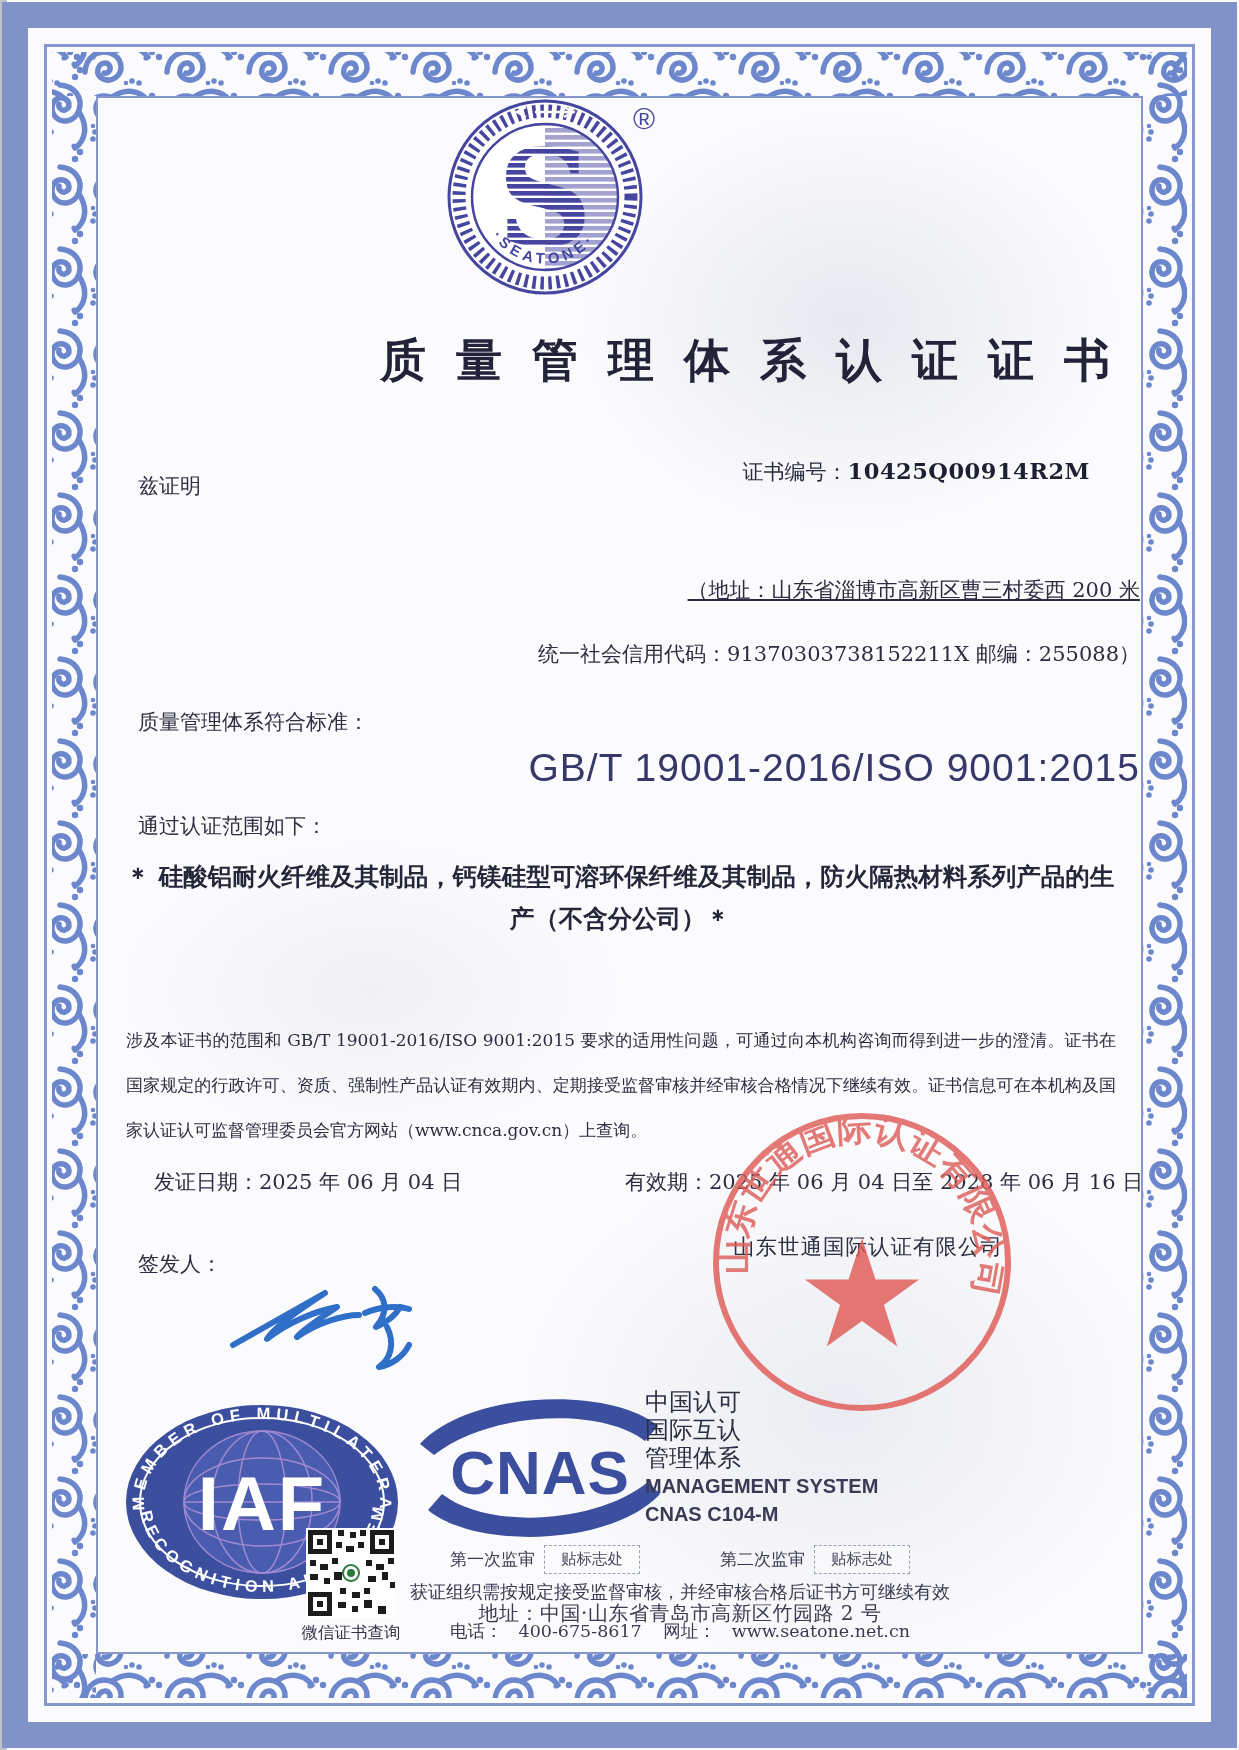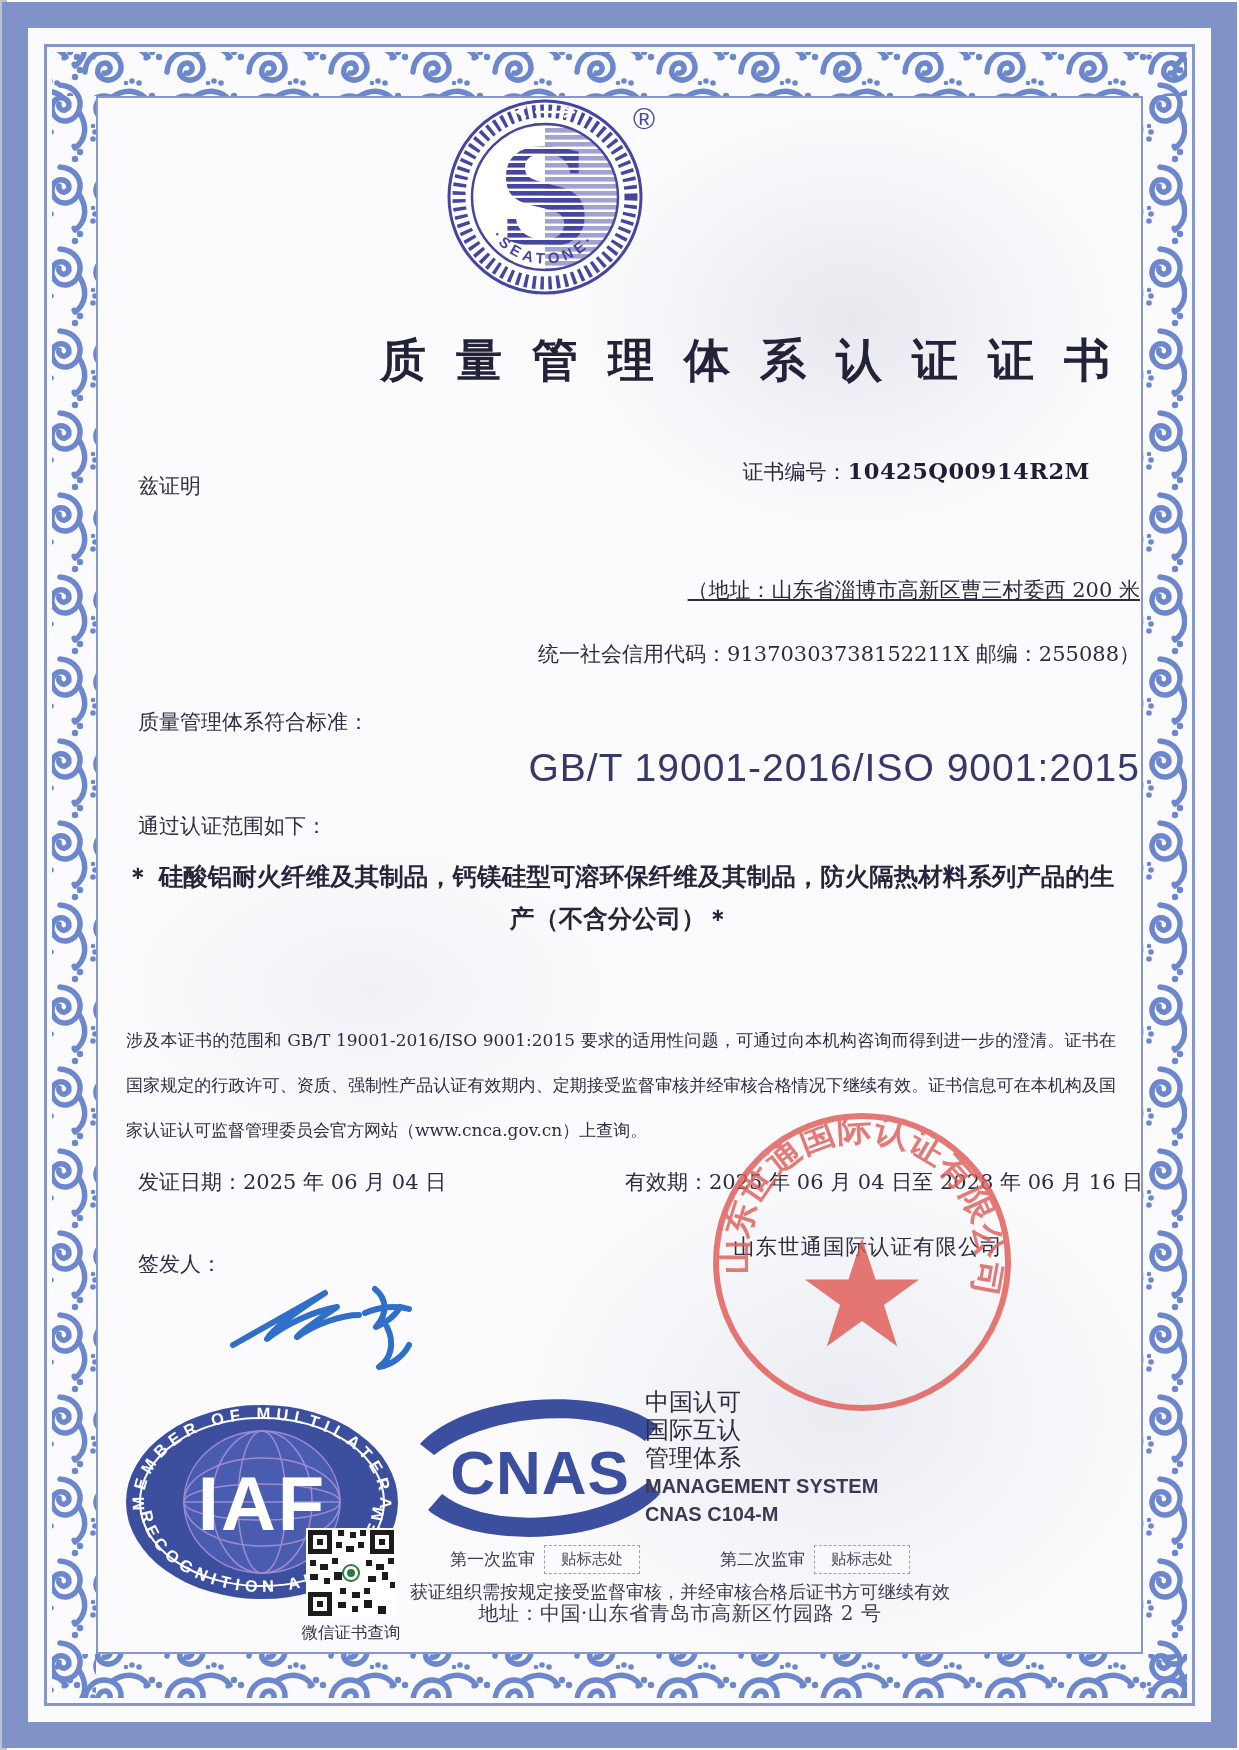--- a/index.html
+++ b/index.html
@@ -27,21 +27,21 @@
   .label{font-size:21px;color:#2e2e42;}
   .lbl-certify{top:472px;left:138px;}
   .company{top:512px;font-size:36px;font-weight:bold;color:#26263a;letter-spacing:4px;}
   .addr1{top:576px;font-size:21px;text-decoration:underline;}
   .addr2{top:640px;font-size:21px;}
   .lbl-std{top:708px;left:138px;}
   .standard{top:746px;font-family:"Liberation Sans","DejaVu Sans",sans-serif;font-size:39px;color:#37376a;letter-spacing:1px;}
   .lbl-scope{top:812px;left:138px;}
   .scope{top:856px;left:120px;width:1000px;text-align:center;font-size:24.5px;font-weight:bold;line-height:42px;color:#26263a;}
   .disclaimer{top:1018px;left:126px;width:990px;font-size:17px;line-height:45px;text-align:justify;color:#2d2d41;}
-  .issue{top:1168px;left:138px;font-size:21px;}
+  .issue{top:1168px;left:154px;font-size:21px;}
   .valid{top:1168px;left:625px;font-size:21px;}
   .certifier{top:1232px;left:733px;font-size:21.5px;color:#2d2d41;letter-spacing:1px;}
   .signer{top:1250px;left:138px;font-size:21px;}
   
   .accred{top:1388px;left:645px;line-height:28px;}
   .accred .cn{font-size:24px;color:#2d2d41;}
   .accred .en{font-family:"Liberation Sans","DejaVu Sans",sans-serif;font-weight:bold;font-size:20px;color:#3a3a55;}
   
   .foot{left:400px;width:560px;text-align:center;color:#3a3a50;}
   .surv-row{top:1545px;display:flex;align-items:center;justify-content:center;gap:9px;font-size:17px;}
@@ -241,14 +241,18 @@
 
   <div class="abs foot surv-row">
     <span>第一次监审</span>
     <span class="sticker-box">贴标志处</span>
     <span class="surv-gap"></span>
     <span>第二次监审</span>
     <span class="sticker-box">贴标志处</span>
   </div>
   <div class="abs foot note">获证组织需按规定接受监督审核，并经审核合格后证书方可继续有效</div>
   <div class="abs foot addr-foot">地址：中国·山东省青岛市高新区竹园路 2 号</div>
+  <div class="abs foot phone-foot">
+    <span>电话：</span><span>400-675-8617</span>
+    <span>网址：</span><span>www.seatone.net.cn</span>
+  </div>
 
 </div>
 
 </body></html>

